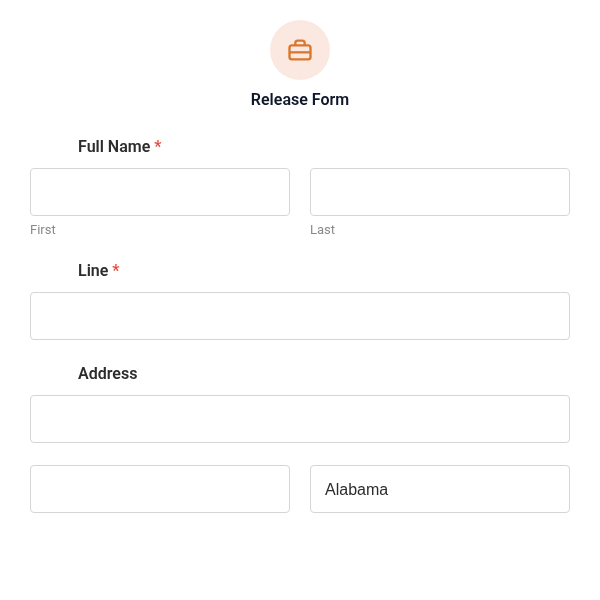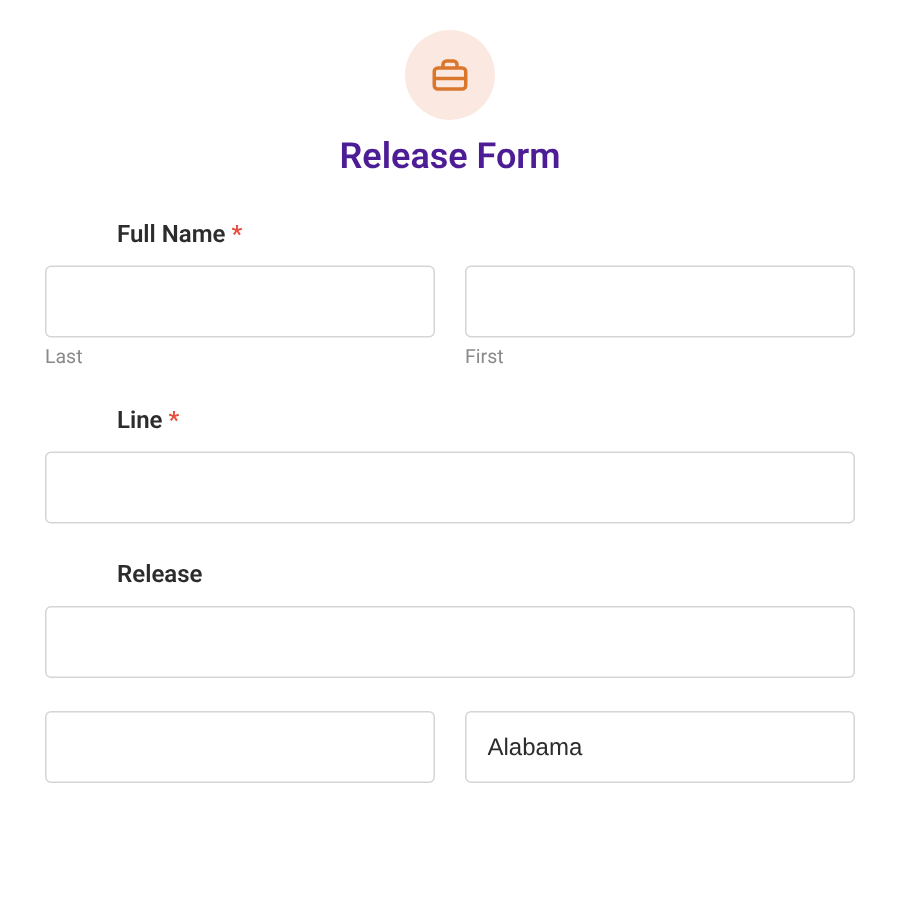--- a/index.html
+++ b/index.html
@@ -30,23 +30,23 @@
       margin-bottom: 10px;
     }
     .icon-circle svg {
       width: 28px;
       height: 28px;
       stroke: #d9772c;
       fill: none;
       stroke-width: 2;
     }
     .form-title {
-      font-size: 24px;
+      font-size: 16px;
       font-weight: 600;
-      color: #4c1d95;
+      color: #0f172a;
     }
     .field-group {
       margin-bottom: 24px;
     }
     .field-label {
       font-size: 16px;
       font-weight: 600;
       color: #2c2c2c;
       margin-bottom: 12px;
       display: block;
@@ -113,39 +113,39 @@
 </div>
 
 <div class="field-group">
   <label class="field-label">
     <span>Full Name</span>
     <span class="required">*</span>
   </label>
   <div class="row">
     <div class="col">
       <input type="text" class="input" style="">
-      <span class="sublabel">Last</span>
+      <span class="sublabel">First</span>
     </div>
     <div class="col">
       <input type="text" class="input" style="">
-      <span class="sublabel">First</span>
+      <span class="sublabel">Last</span>
     </div>
   </div>
 </div>
 
 <div class="field-group">
   <label class="field-label">
     <span>Line</span>
     <span class="required">*</span>
   </label>
   <input type="email" class="input" style="">
 </div>
 
 <div class="field-group">
-  <label class="field-label">Release</label>
+  <label class="field-label">Address</label>
 
 
   <div class="address-block">
     <input type="text" class="input address-input" style="">
   </div>
 
   <div class="row">
     <div class="col">
       <input type="text" class="input" style="">
     </div>

